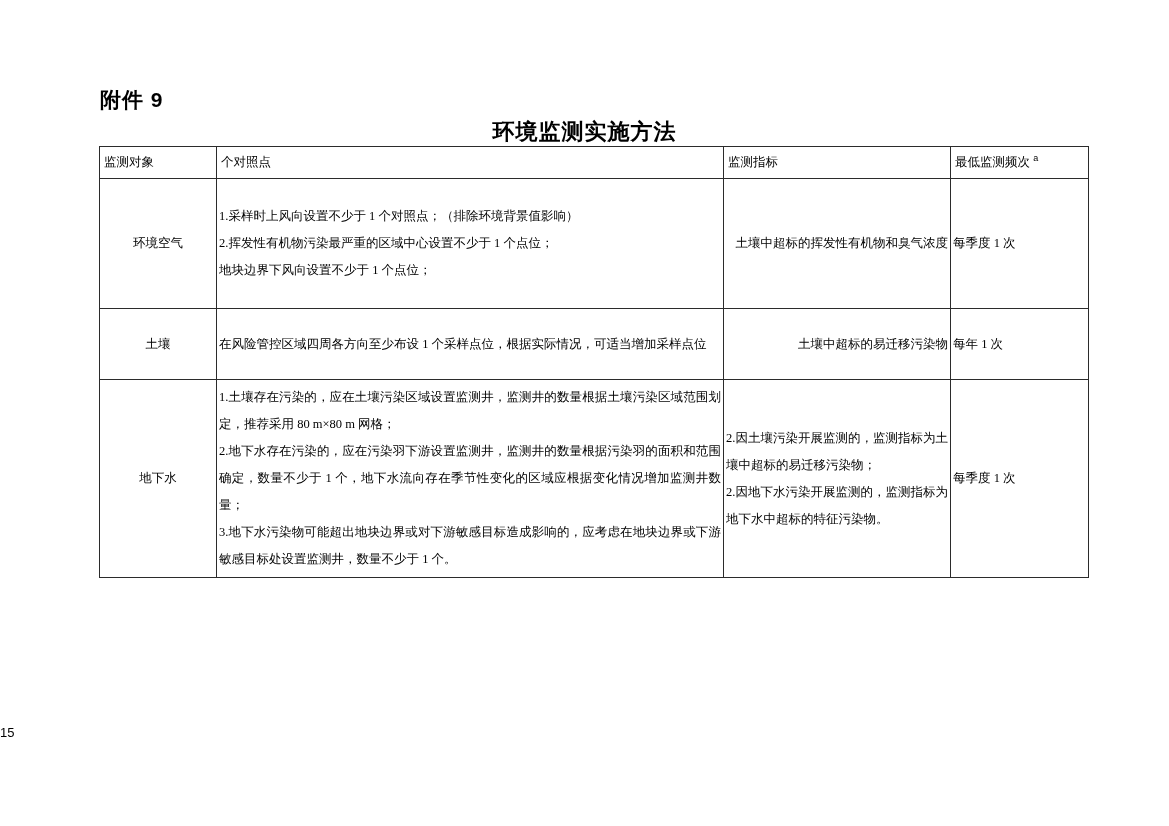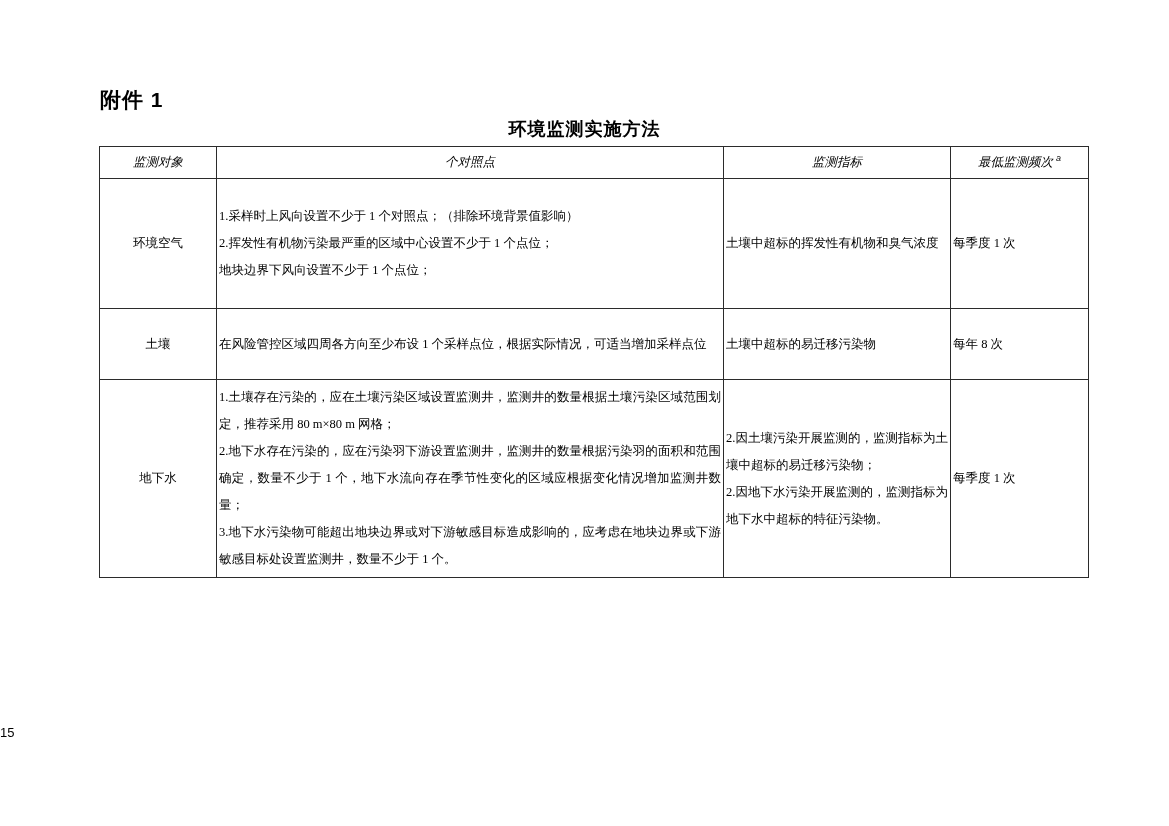--- a/index.html
+++ b/index.html
@@ -27,21 +27,21 @@
     font-size:21px;
     font-weight:700;
     letter-spacing:1px;
   }
   .doc-title{
     position:absolute;
     left:0;
     top:117px;
     width:1169px;
     text-align:center;
-    font-size:18px;
+    font-size:22px;
     font-weight:700;
     letter-spacing:1px;
   }
   table.doc-table{
     position:absolute;
     left:99px;
     top:146px;
     width:989px;
     border-collapse:collapse;
     table-layout:fixed;
@@ -49,37 +49,36 @@
   }
   .doc-table th,
   .doc-table td{
     border:1px solid var(--border);
     padding:4px 2px;
     vertical-align:middle;
     font-weight:400;
   }
   .doc-table thead th{
     height:32px;
-    text-align:center;
+    text-align:left;
     font-weight:400;
     padding:2px 4px;
-    font-style:italic;
   }
   .cell-object{
     text-align:center;
   }
   .cell-layout{
     text-align:justify;
     text-justify:inter-ideograph;
   }
   .cell-layout p{
     line-height:27px;
   }
   .cell-indicators{
-    text-align:left;
+    text-align:right;
     padding:4px 10px;
   }
   .cell-indicators.left{
     text-align:left;
   }
   .cell-indicators p{
     line-height:27px;
   }
   .cell-frequency{
   }
@@ -103,21 +102,21 @@
     width:1169px;
     font-size:13px;
     font-family:"Liberation Sans", sans-serif;
   }
 </style>
 </head>
 <body>
 
 <div class="page">
 
-  <div class="attachment-label">附件 1</div>
+  <div class="attachment-label">附件 9</div>
 
   <div class="doc-title">环境监测实施方法</div>
 
   <table class="doc-table">
     <colgroup>
       <col style="width:117px">
       <col style="width:507px">
       <col style="width:227px">
       <col style="width:138px">
     </colgroup>
@@ -144,21 +143,21 @@
       </tr>
 
       <tr class="row-soil">
         <td class="cell-object">土壤</td>
         <td class="cell-layout">
           <p>在风险管控区域四周各方向至少布设 1 个采样点位，根据实际情况，可适当增加采样点位</p>
         </td>
         <td class="cell-indicators">
           <p>土壤中超标的易迁移污染物</p>
         </td>
-        <td class="cell-frequency">每年 8 次</td>
+        <td class="cell-frequency">每年 1 次</td>
       </tr>
 
       <tr class="row-groundwater">
         <td class="cell-object">地下水</td>
         <td class="cell-layout">
           <p>1.土壤存在污染的，应在土壤污染区域设置监测井，监测井的数量根据土壤污染区域范围划定，推荐采用 80 m×80 m 网格；</p>
           <p>2.地下水存在污染的，应在污染羽下游设置监测井，监测井的数量根据污染羽的面积和范围确定，数量不少于 1 个，地下水流向存在季节性变化的区域应根据变化情况增加监测井数量；</p>
           <p>3.地下水污染物可能超出地块边界或对下游敏感目标造成影响的，应考虑在地块边界或下游敏感目标处设置监测井，数量不少于 1 个。</p>
         </td>
         <td class="cell-indicators left">

